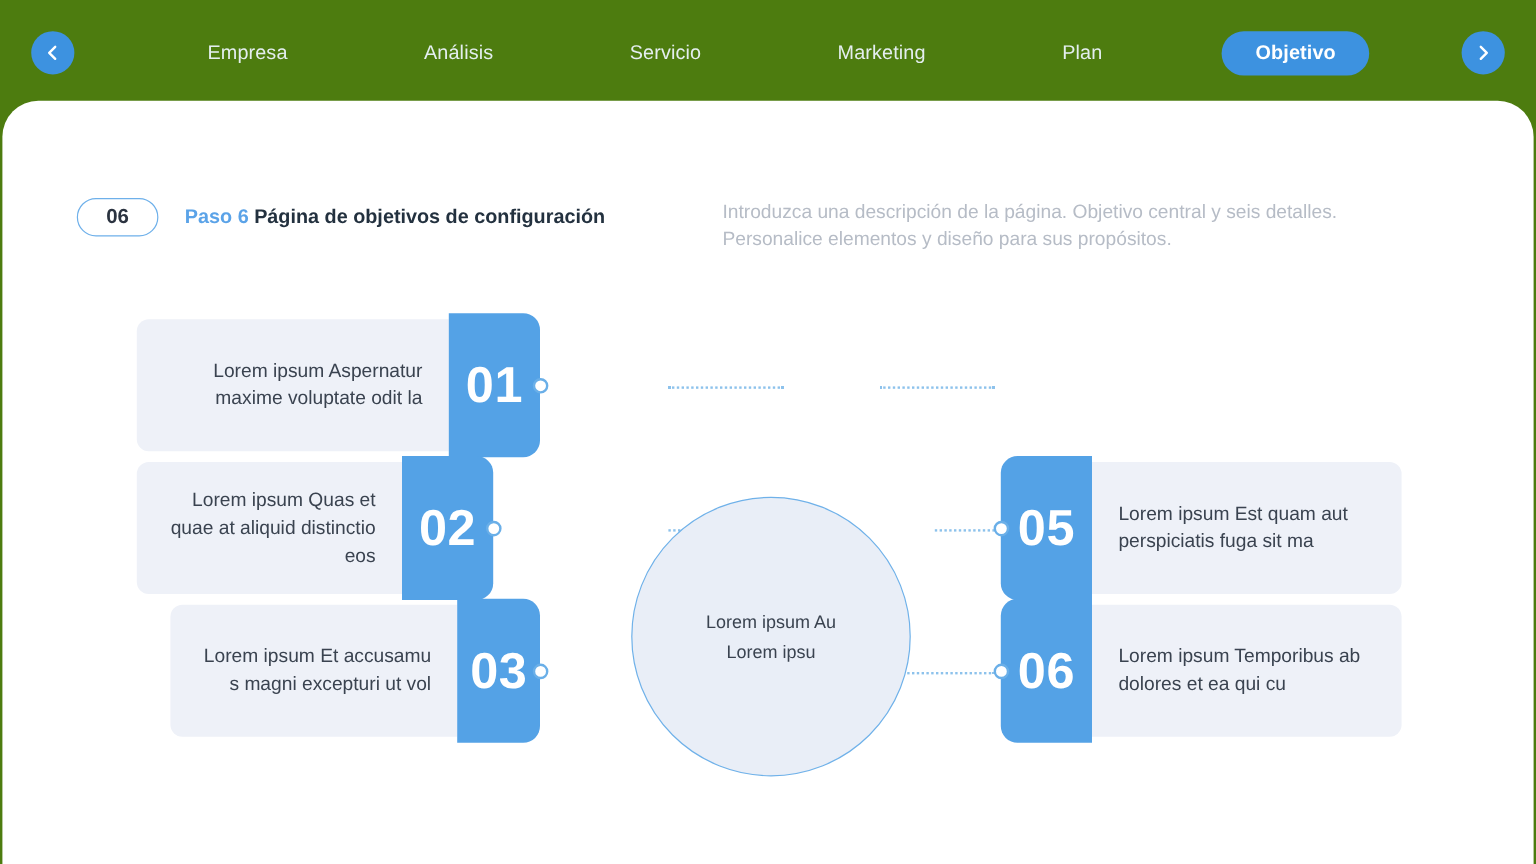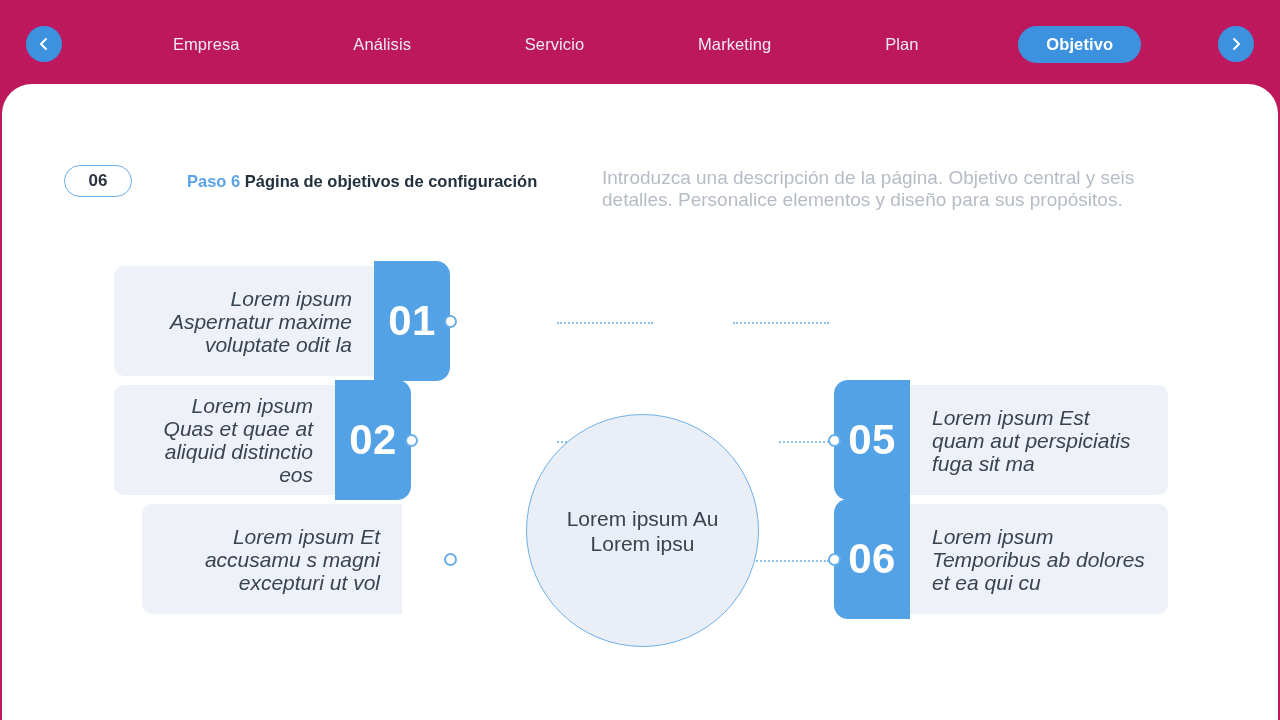--- a/index.html
+++ b/index.html
@@ -9,21 +9,21 @@
     height: 720px;
     overflow: hidden;
     font-family: "Liberation Sans", sans-serif;
     background: #55a3ea;
   }
 
   #slide {
     position: relative;
     width: 1280px;
     height: 720px;
-    background: #be185d;
+    background: #4d7c0f;
     overflow: hidden;
   }
 
   
   #topnav {
     position: absolute;
     left: 0; top: 0;
     width: 1280px;
     height: 88px;
     display: flex;
@@ -111,26 +111,26 @@
 
   #title-wrap {
     margin-left: 22px;
     font-size: 16.5px;
     font-weight: bold;
     line-height: 22px;
     width: 400px;
     flex: 0 0 auto;
     padding-top: 6px;
   }
-  #step-label { color: #5ba3e8; margin-left: 33px; }
+  #step-label { color: #5ba3e8; }
   #page-title { color: #23313f; }
 
   #desc {
     margin-left: 48px;
-    font-size: 19px;
+    font-size: 16px;
     line-height: 22px;
     color: #b6bcc6;
     width: 592px;
     padding-top: 3px;
   }
 
   
   #diagram {
     position: absolute;
     left: 0;
@@ -156,25 +156,24 @@
   }
   
   .row-1 { top: 0px; }
   .row-2 { top: 119px; }
   .row-3 { top: 238px; }
 
   .card-text {
     background: #eef1f8;
     display: flex;
     align-items: center;
-    font-size: 21px;
+    font-size: 16px;
     line-height: 23px;
     color: #3a4350;
     padding: 0 22px;
-    font-style: italic;
   }
 
   .card-num {
     width: 76px;
     background: #54a2e6;
     color: #ffffff;
     font-size: 42px;
     font-weight: bold;
     display: flex;
     align-items: center;
@@ -232,21 +231,21 @@
     border-radius: 50%;
     background: #e9eef7;
     border: 1.4px solid #6fb1e9;
     display: flex;
     align-items: center;
     justify-content: center;
     text-align: center;
     z-index: 3;
   }
   #center-text {
-    font-size: 21px;
+    font-size: 15px;
     line-height: 25px;
     color: #3a4350;
     white-space: pre-line;
   }
 </style>
 </head>
 <body>
 
 <div id="slide">
 
@@ -310,20 +309,21 @@
         </div>
 
         <div class="card left-card row-2" style="left:0px; width:297px;">
           <div class="card-text" style="width:221px;">Lorem ipsum Quas et quae at aliquid distinctio eos</div>
           <div class="card-num">02</div>
           <span class="dot"></span>
         </div>
 
         <div class="card left-card row-3" style="left:0px; width:336px;">
           <div class="card-text" style="width:260px;margin-left:28px;">Lorem ipsum Et accusamu s magni excepturi ut vol</div>
+          <div class="card-num">03</div>
           <span class="dot"></span>
         </div>
       </div>
 
       <div class="col right">
 
 
         <div class="card right-card row-2" style="left:0px; width:358px;">
           <div class="card-num">05</div>
           <div class="card-text" style="width:258px;">Lorem ipsum Est quam aut perspiciatis fuga sit ma</div>

